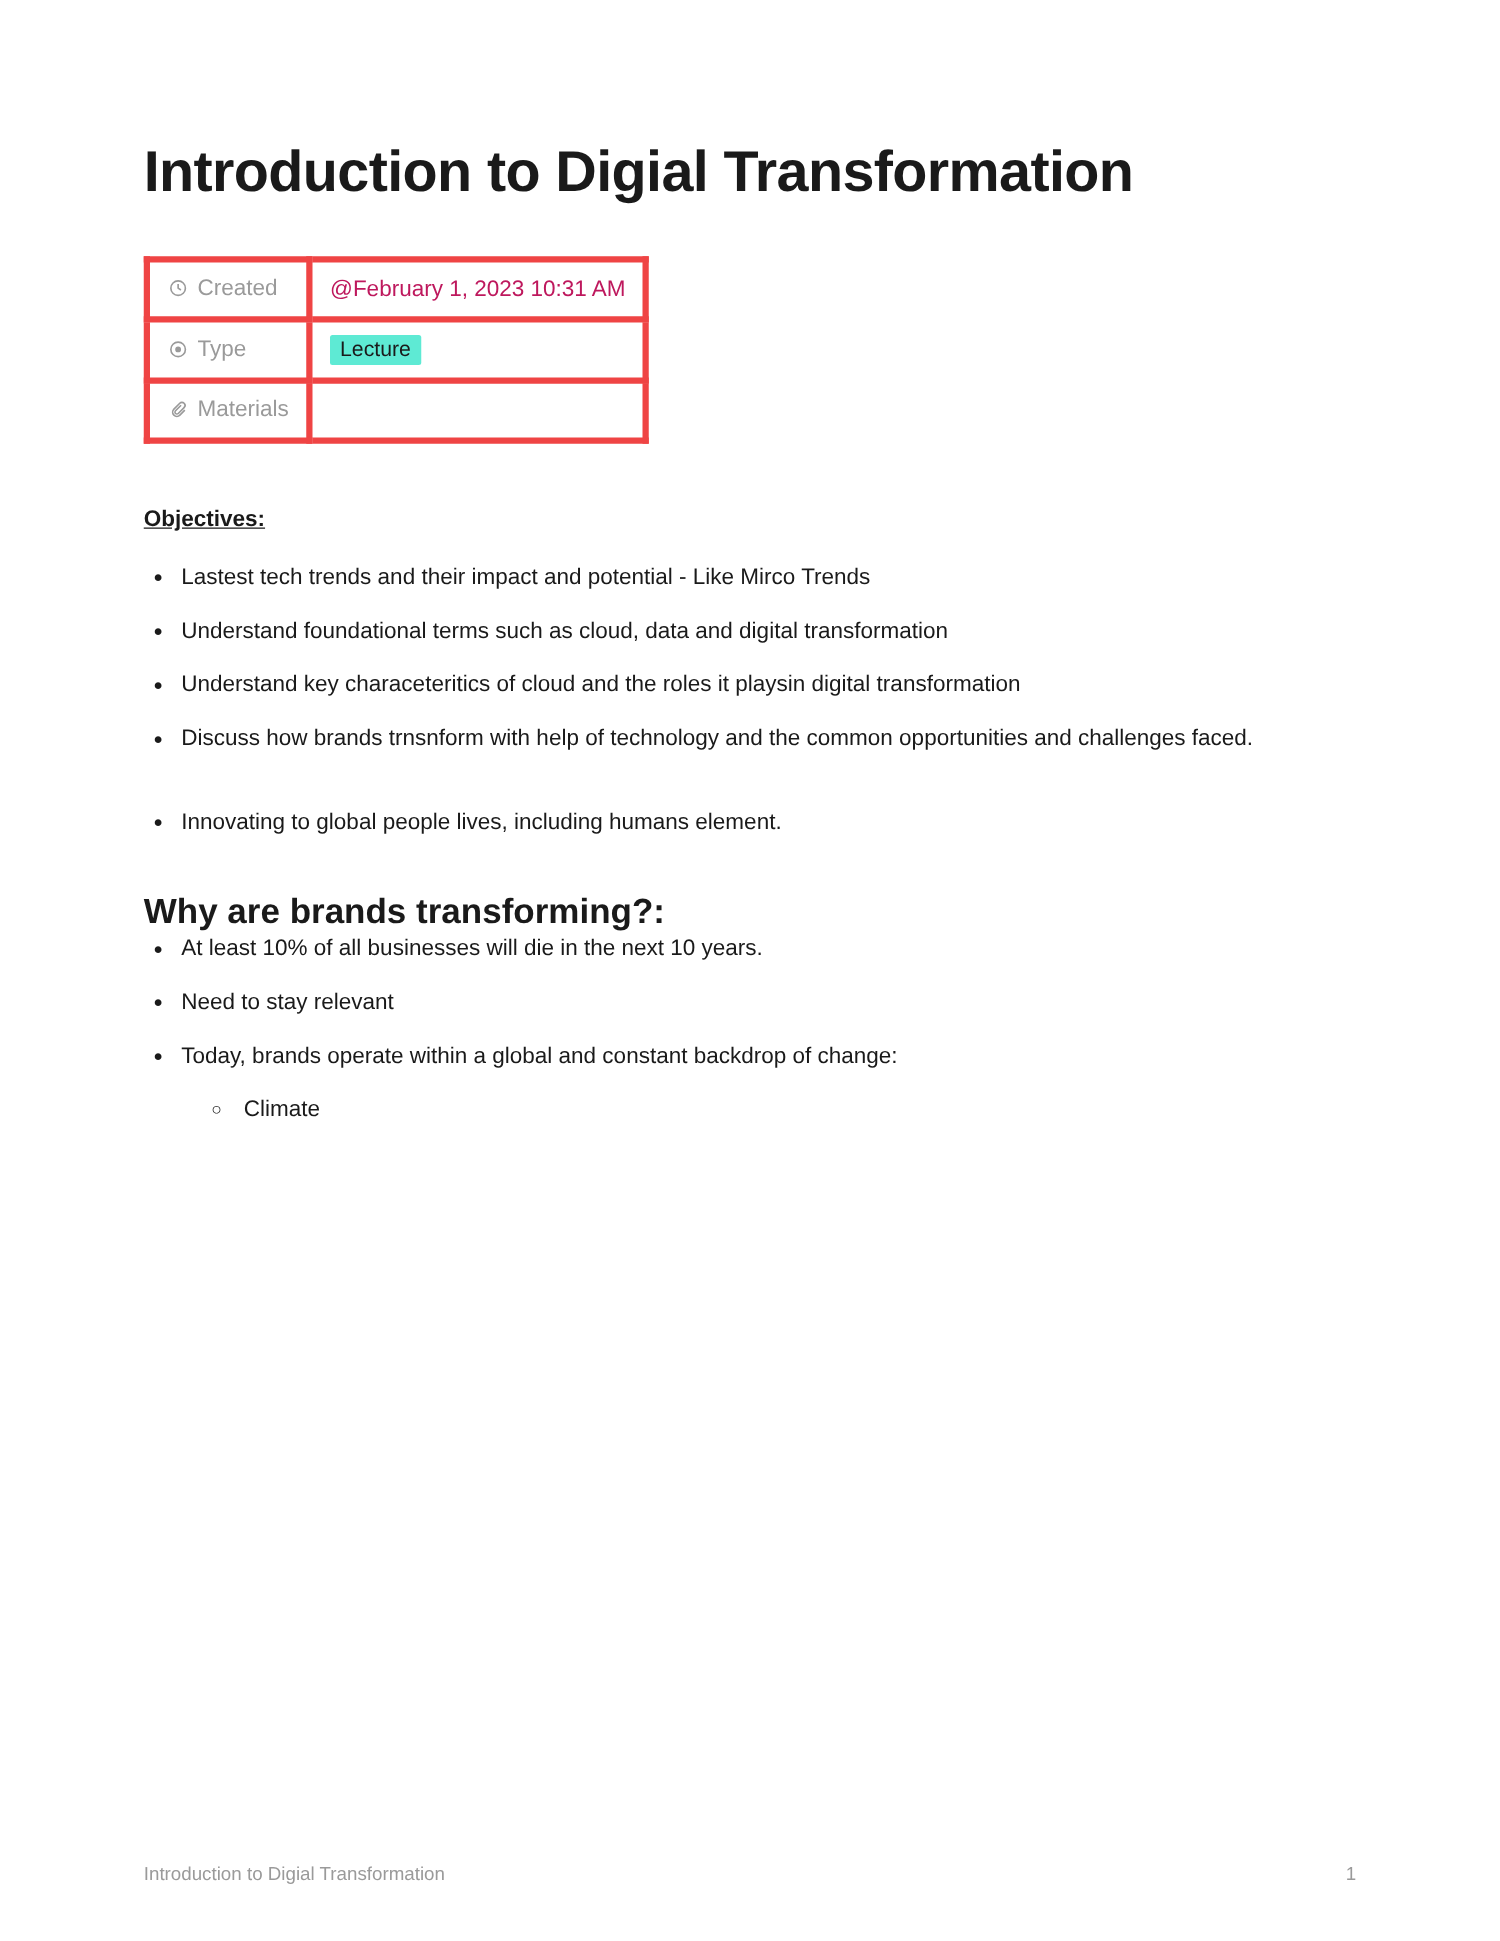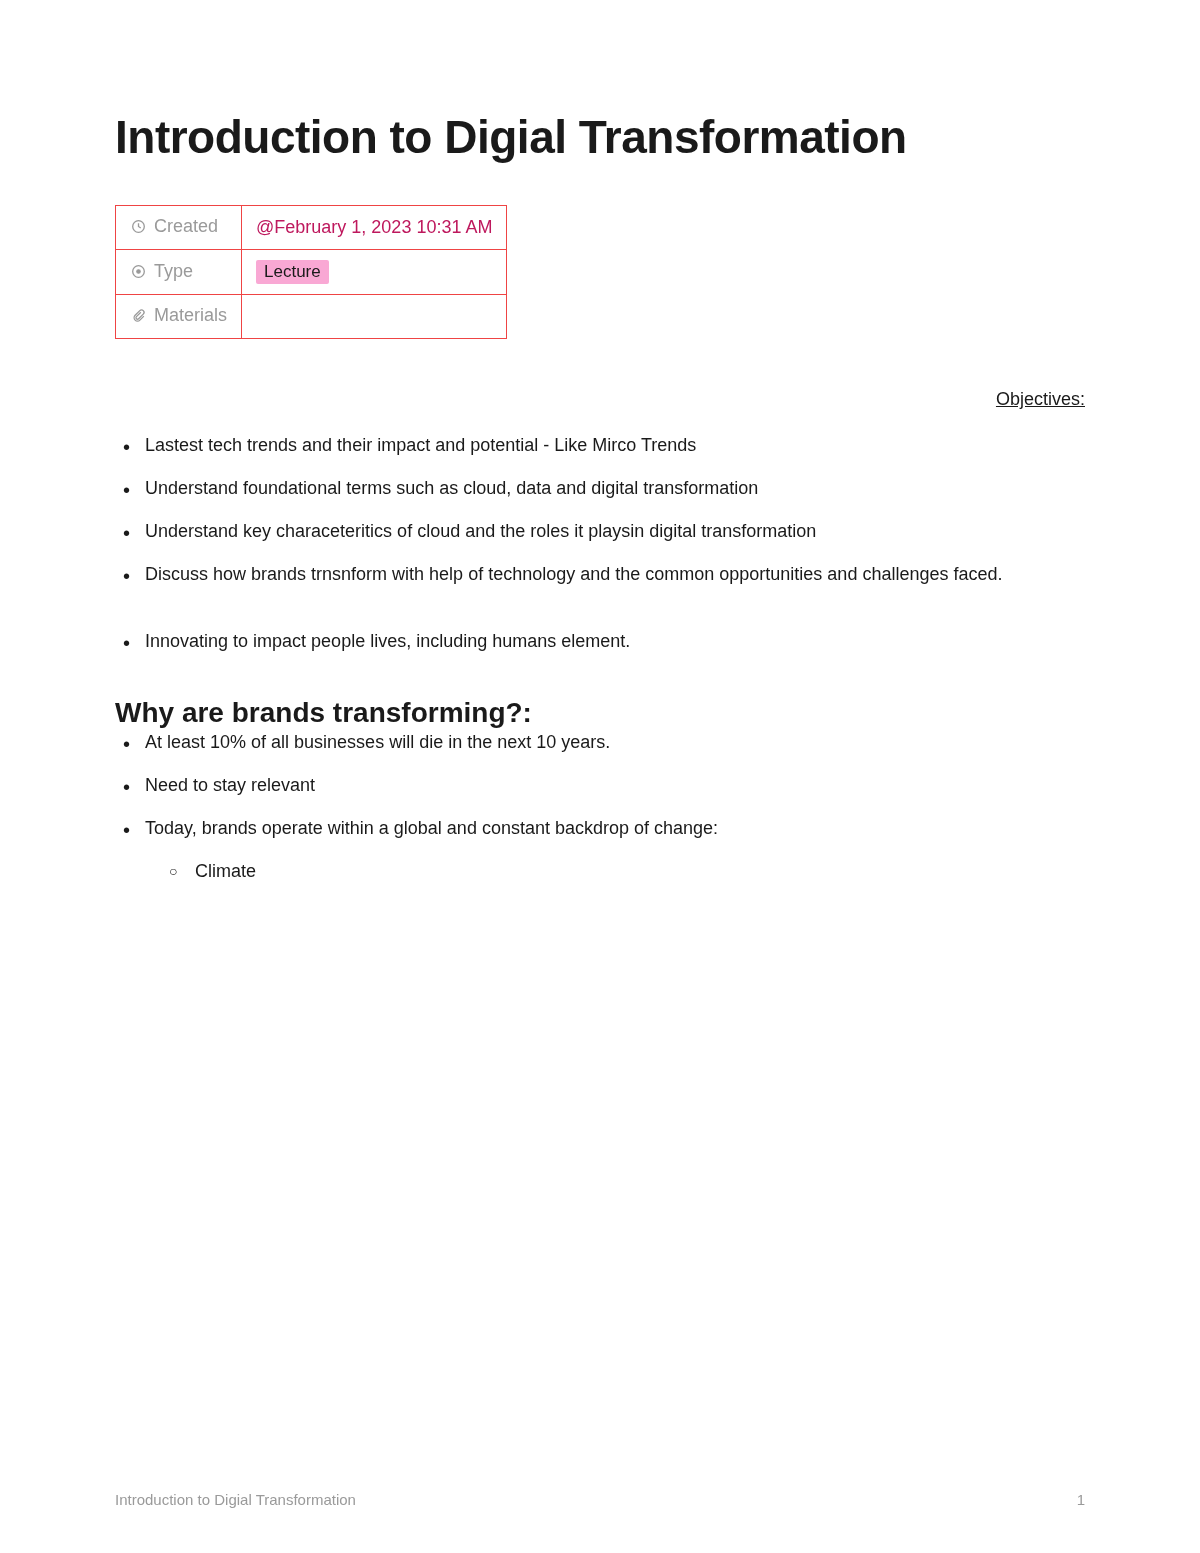--- a/index.html
+++ b/index.html
@@ -21,21 +21,21 @@
       font-weight: 700;
       line-height: 1.2;
       margin-bottom: 40px;
       letter-spacing: -0.5px;
     }
     .properties-table {
       border-collapse: collapse;
       margin-bottom: 50px;
     }
     .properties-table td {
-      border: 1px solid #ef4444;
+      border: 5px solid #ef4444;
       padding: 10px 14px;
       vertical-align: middle;
       font-size: 18px;
     }
     .prop-label {
       color: #9a9a9a;
       display: inline-flex;
       align-items: center;
       gap: 8px;
     }
@@ -46,37 +46,36 @@
       align-items: center;
       justify-content: center;
       color: #9a9a9a;
     }
     .prop-value-created {
       color: #be185d;
     }
     .tag-lecture {
       display: inline-block;
       padding: 2px 8px;
-      background: #f9a8d4;
+      background: #5eead4;
       color: #1a1a1a;
       border-radius: 2px;
       font-size: 17px;
     }
     .checkbox-box {
       width: 18px;
       height: 18px;
       border: 2px solid #333;
       display: inline-block;
     }
     .objectives-heading {
       font-size: 18px;
       text-decoration: underline;
       margin-bottom: 22px;
-      font-weight: 400;
-      text-align: right;
+      font-weight: 700;
     }
     .bullet-list {
       list-style: none;
       margin-bottom: 40px;
     }
     .bullet-list li {
       position: relative;
       padding-left: 30px;
       font-size: 18px;
       line-height: 1.5;
@@ -201,21 +200,21 @@
 <div class="objectives-heading">Objectives:</div>
 
 <ul class="bullet-list">
   <li>Lastest tech trends and their impact and potential - Like Mirco Trends</li>
   <li>Understand foundational terms such as cloud, data and digital transformation</li>
   <li>Understand key characeteritics of cloud and the roles it playsin digital transformation</li>
   <li>Discuss how brands trnsnform with help of technology and the common opportunities and challenges faced.</li>
 </ul>
 
 <ul class="bullet-list-2">
-  <li>Innovating to impact people lives, including humans element.</li>
+  <li>Innovating to global people lives, including humans element.</li>
 </ul>
 
 <h2 class="section-heading">Why are brands transforming?:</h2>
 
 <ul class="bullet-list">
   <li>At least 10% of all businesses will die in the next 10 years.</li>
   <li>Need to stay relevant</li>
   <li>
     <span>Today, brands operate within a global and constant backdrop of change:</span>
     <ul class="nested-list">

